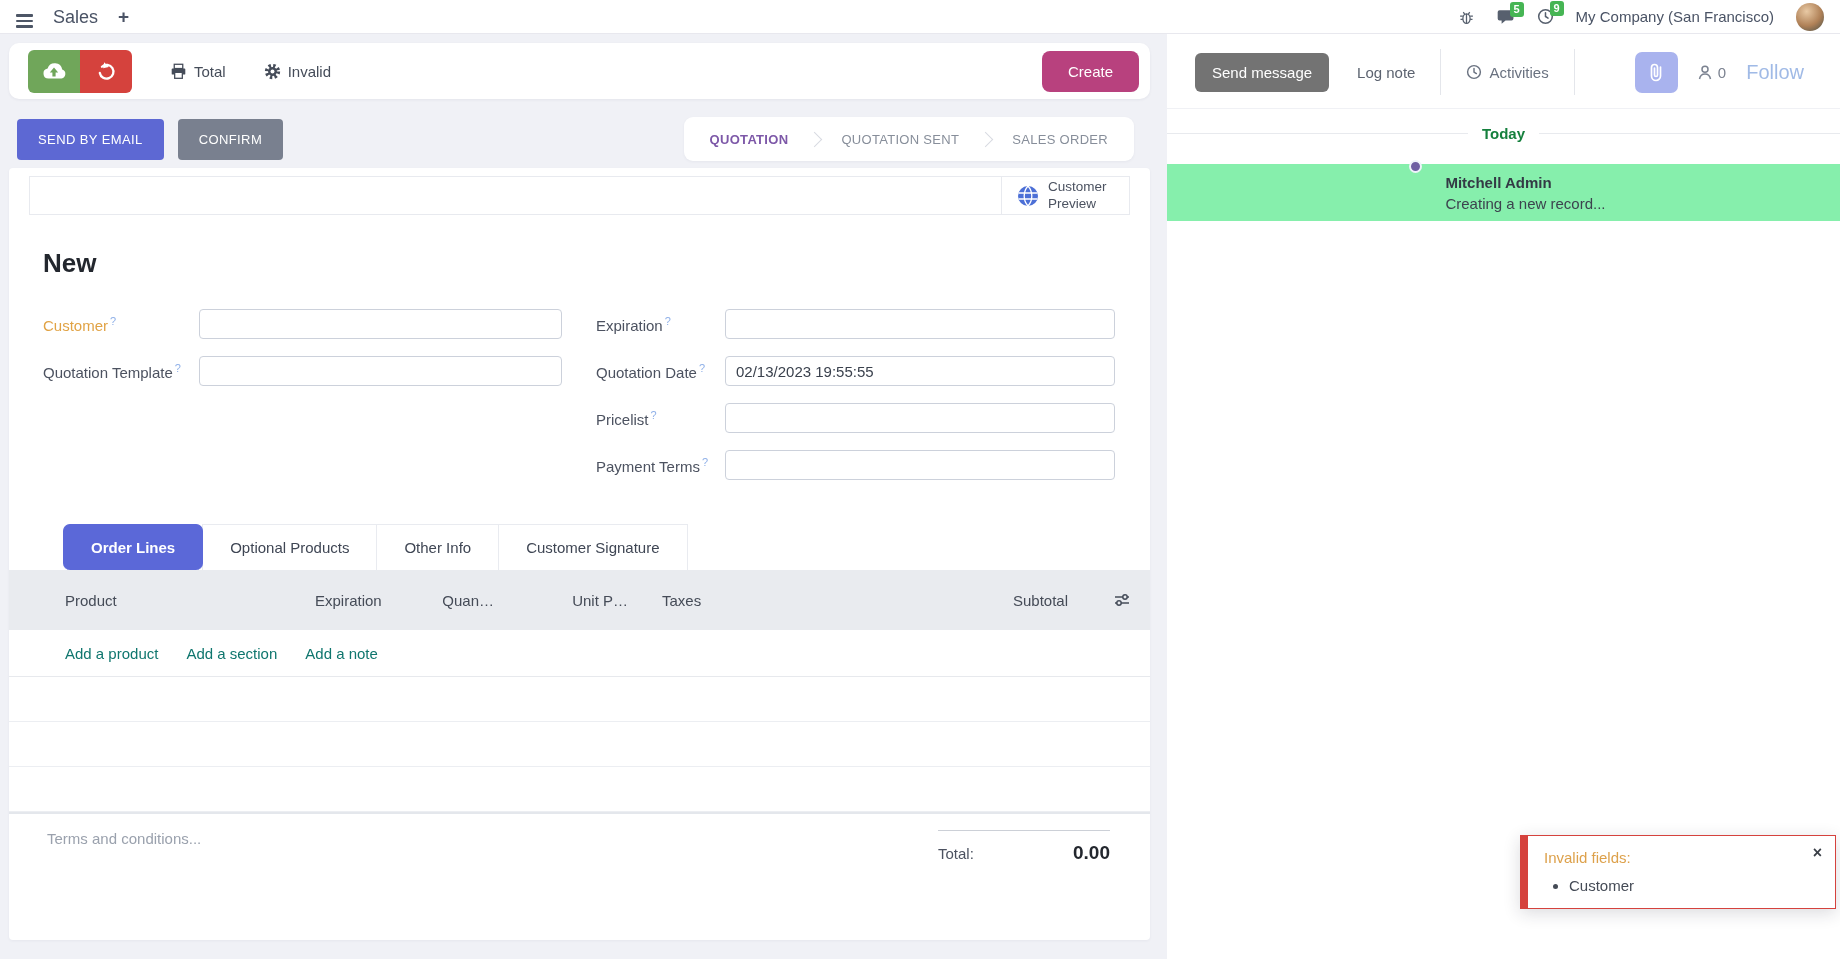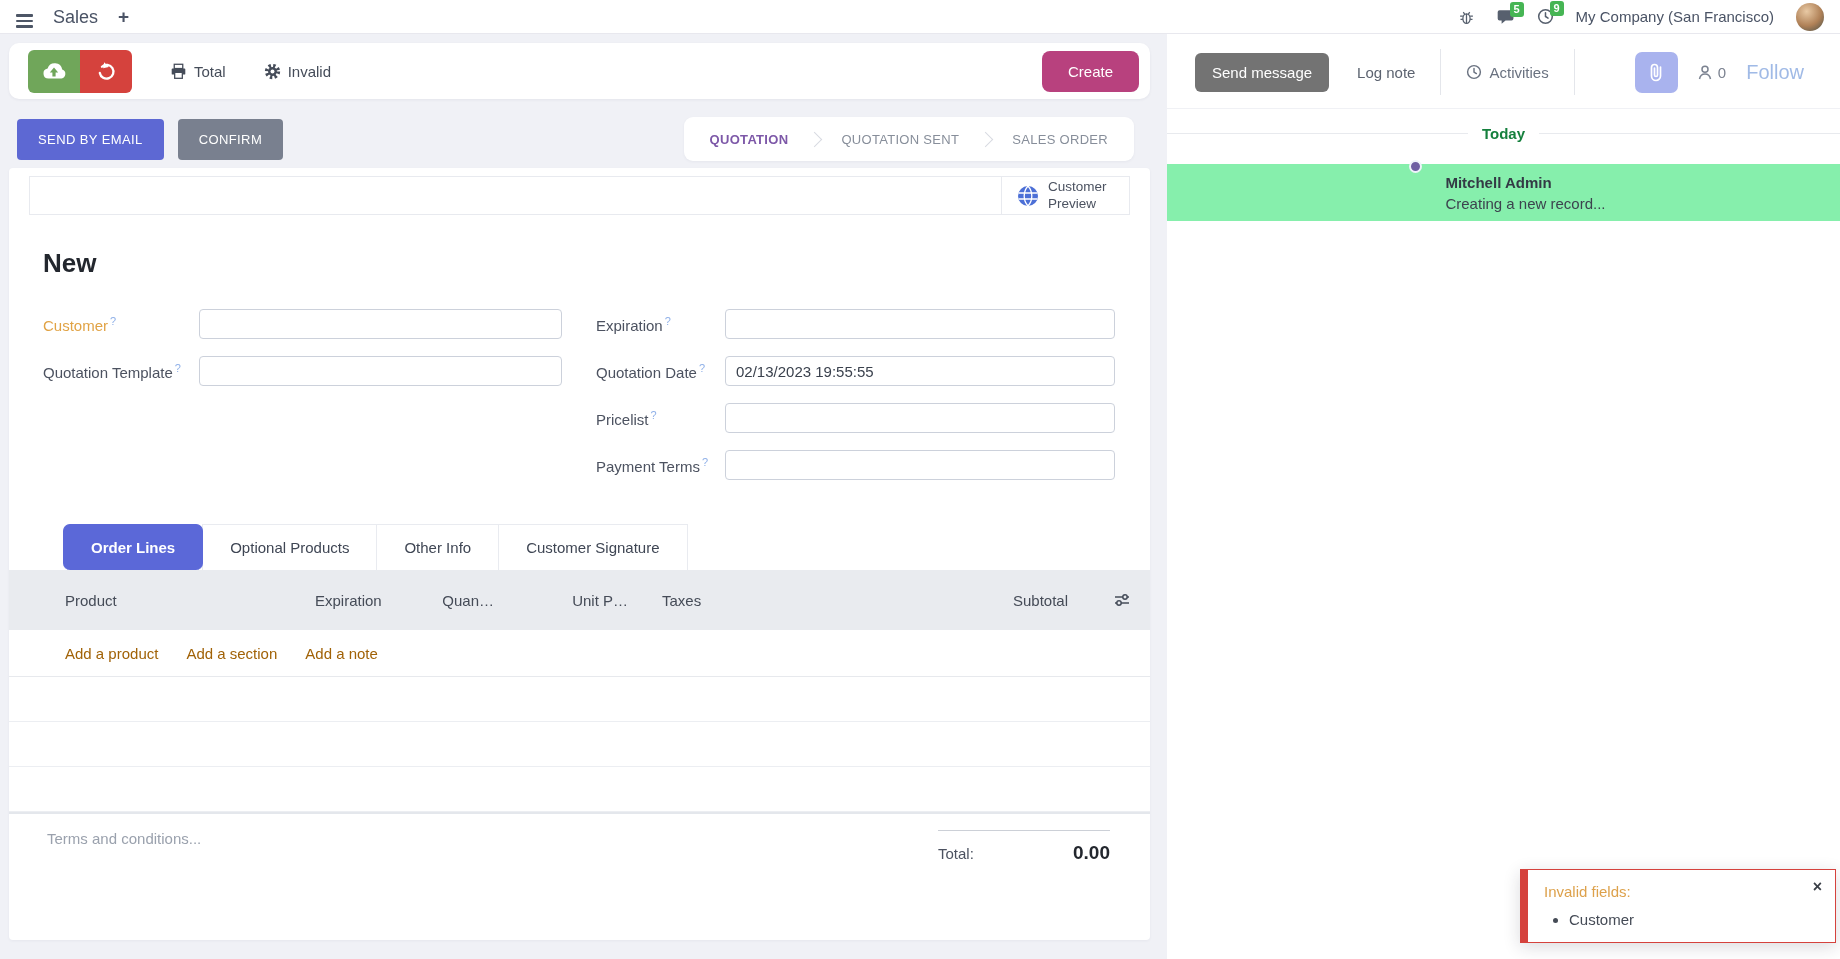--- a/index.html
+++ b/index.html
@@ -87,21 +87,21 @@
     font-size: 15px; color: #454b57; padding: 0 16px 0 56px; }
   .col-product { width: 250px; }
   .col-desc { flex: 1; }
   .col-qty { width: 90px; text-align: right; }
   .col-unit { width: 112px; text-align: right; margin-left: 22px; }
   .col-taxes { width: 185px; padding-left: 34px; }
   .col-subtotal { width: 255px; text-align: right; }
   .col-gear { width: 66px; display: flex; justify-content: flex-end; padding-right: 4px; cursor: pointer; }
   .add-row { height: 47px; display: flex; align-items: center; gap: 28px; padding-left: 56px;
     border-bottom: 1px solid #e7e9ed; font-size: 15px; }
-  .add-link { color: #a16207; cursor: pointer; }
+  .add-link { color: #0f766e; cursor: pointer; }
   .empty-row { height: 45px; border-bottom: 1px solid #eceef2; }
   .empty-row:last-child { border-bottom: none; }
   
   .sheet-footer { border-top: 2px solid #e4e7ec; padding: 16px 40px 0 38px;
     display: flex; justify-content: space-between; align-items: flex-start; }
   .terms { font-size: 15px; color: #9aa1ad; cursor: text; }
   .total-block { width: 172px; border-top: 1px solid #ccd0d7; padding-top: 11px;
     display: flex; justify-content: space-between; align-items: baseline; }
   .total-label { font-size: 15px; color: #4c5260; }
   .total-value { font-size: 19px; font-weight: bold; color: #23272e; }
@@ -127,21 +127,21 @@
   .message { background: #86efac; display: flex; padding: 8px 0 9px 17px; align-items: flex-start; justify-content: center; }
   .msg-avatar-wrap { position: relative; }
   .msg-avatar { width: 38px; height: 38px; border-radius: 50%;
     background: radial-gradient(circle at 38% 30%, #e8c9a4, #b08157 55%, #50604f 92%); }
   .msg-status { position: absolute; bottom: -1px; right: -4px; width: 13px; height: 13px;
     border-radius: 50%; background: #6e5fa3; border: 2.5px solid #eef3fa; }
   .msg-body { margin-left: 27px; padding-top: 2px; }
   .msg-author { font-size: 15px; font-weight: bold; color: #333a45; }
   .msg-text { font-size: 15px; color: #3c434e; margin-top: 4px; }
   
-  .toast { position: absolute; right: 4px; bottom: 16px; width: 316px; background: #fff;
+  .toast { position: absolute; right: 4px; bottom: 50px; width: 316px; background: #fff;
     border: 1px solid #d5423d; border-left: 8px solid #d5423d; padding: 13px 15px 14px 16px;
     box-shadow: 0 4px 16px rgba(30,30,50,.16); }
   .toast-title { color: #dda14b; font-size: 15px; }
   .toast-close { position: absolute; top: 9px; right: 13px; color: #3a3f47; font-size: 16px;
     font-weight: bold; cursor: pointer; line-height: 1; }
   .toast ul { margin: 11px 0 0; padding-left: 25px; color: #454b56; font-size: 15px; }
   svg { display: block; }
 </style>
 </head>
 <body>

